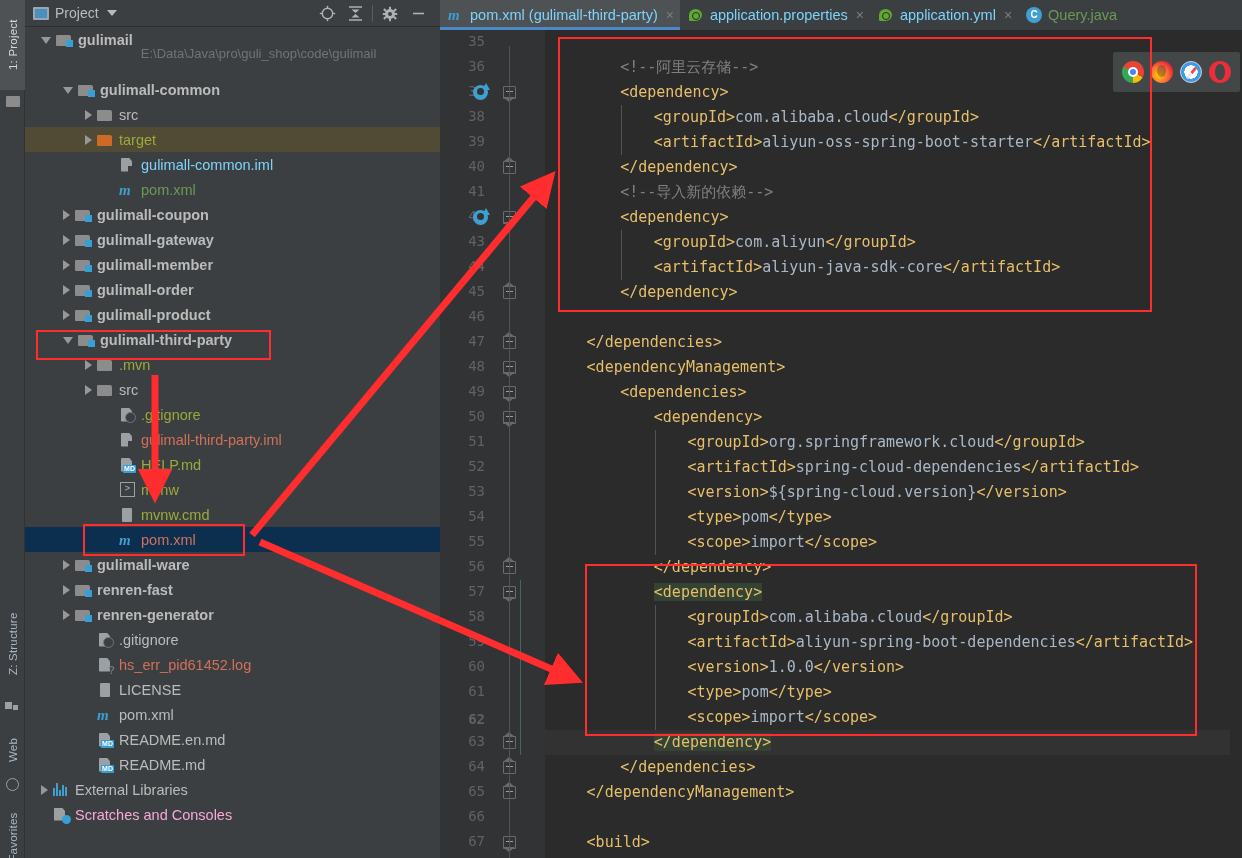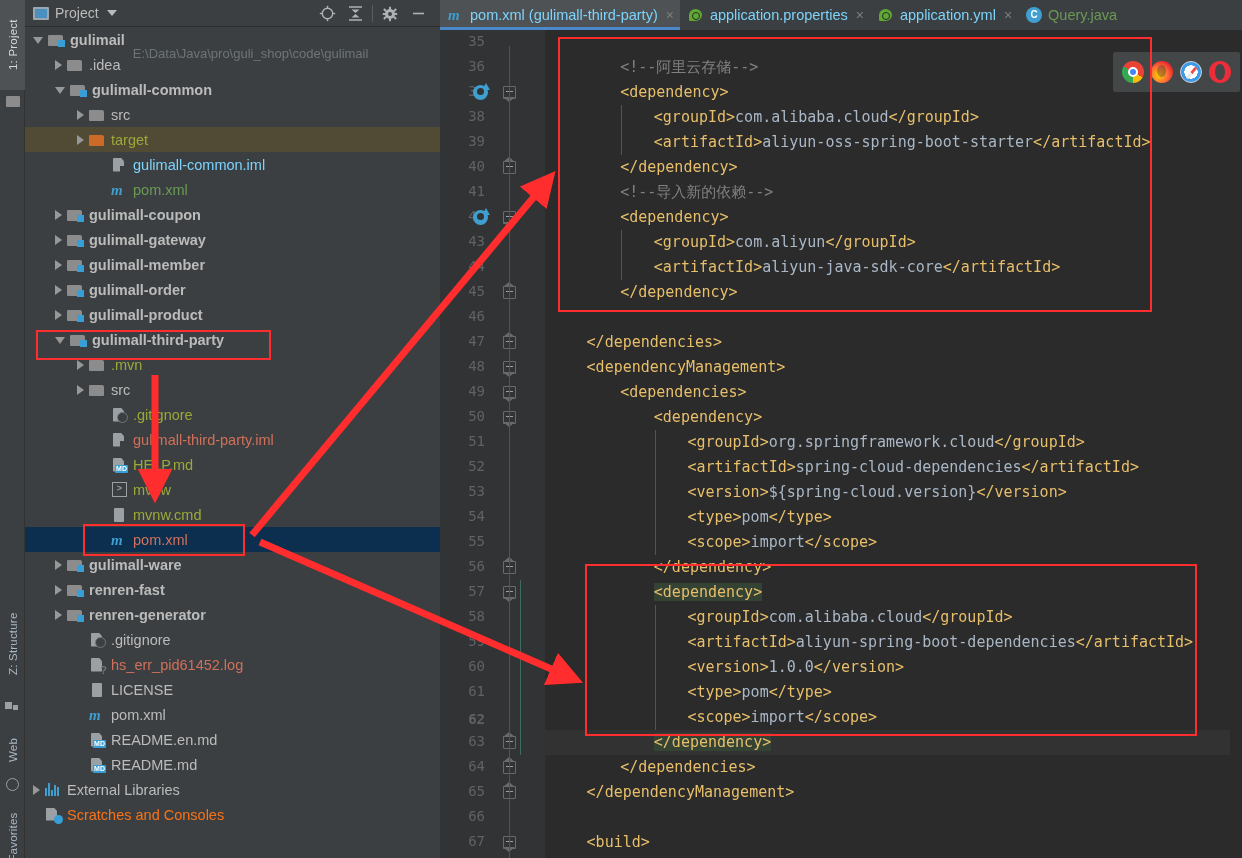--- a/index.html
+++ b/index.html
@@ -47,21 +47,21 @@
   }
   .hdrbtns { position: absolute; right: 8px; top: 0; height: 27px; display: flex; align-items: center; gap: 0; }
   .hbtn { width: 28px; height: 27px; display: flex; align-items: center; justify-content: center; cursor: pointer; }
   .hsep { width: 1px; height: 17px; background: #5a5d5e; margin: 0 3px; }
 
   
   .tree { position: absolute; left: 0; top: 27px; width: 415px; height: 831px; overflow: hidden; }
   .trow {
     position: relative; height: 25px; display: flex; align-items: center;
     font-size: 14.5px; color: #bbbbbb; white-space: nowrap;
-    padding-left: 0;
+    padding-left: 8px;
   }
   .trow.bold { font-weight: bold; }
   .trow.hl { background: #514b36; }
   .trow.sel { background: #0d2f4f; }
   .arr {
     width: 0; height: 0; margin-right: 5px; flex: none;
     border-top: 5px solid transparent; border-bottom: 5px solid transparent;
     border-left: 7px solid #989898;
   }
   .arr.open {
@@ -309,26 +309,20 @@
     </div>
 
     <div class="tree" id="tree">
         <div class="trow bold" style="top: 0px; position: absolute; left: 0px; width: 415px;">
           <span style="display:inline-block;width:8px"></span>
           <span class="arr open"></span>
           <span class="ti modfolder"></span>
           <span class="tlabel" style="color:#bbbbbb">gulimail</span>
           <span class="tpath">E:\Data\Java\pro\guli_shop\code\gulimail</span>
         </div>
-        <div class="trow" style="top: 25px; position: absolute; left: 0px; width: 415px;">
-          <span style="display:inline-block;width:30px"></span>
-          <span class="arr"></span>
-          <span class="ti folder"></span>
-          <span class="tlabel" style="color:#bbbbbb">.idea</span>
-        </div>
         <div class="trow bold" style="top: 50px; position: absolute; left: 0px; width: 415px;">
           <span style="display:inline-block;width:30px"></span>
           <span class="arr open"></span>
           <span class="ti modfolder"></span>
           <span class="tlabel" style="color:#bbbbbb">gulimall-common</span>
         </div>
         <div class="trow" style="top: 75px; position: absolute; left: 0px; width: 415px;">
           <span style="display:inline-block;width:52px"></span>
           <span class="arr"></span>
           <span class="ti folder"></span>
@@ -499,21 +493,21 @@
             <i style="height:6px"></i>
             <i style="height:11px"></i>
             <i style="height:9px"></i>
           </span>
           <span class="tlabel" style="color:#bbbbbb">External Libraries</span>
         </div>
         <div class="trow" style="top: 775px; position: absolute; left: 0px; width: 415px;">
           <span style="display:inline-block;width:8px"></span>
           <span class="arrsp"></span>
           <span class="ti scratch"></span>
-          <span class="tlabel" style="color:#f97316">Scratches and Consoles</span>
+          <span class="tlabel" style="color:#f9a8d4">Scratches and Consoles</span>
         </div>
       </div>
   </div>
 
   <div class="editor">
     <div class="tabbar" id="tabbar">
         <div class="etab active">
           <span class="tabico mvn">m</span>
           <span class="tabname red">pom.xml (gulimall-third-party)</span>
           <span class="xbtn">×</span>

